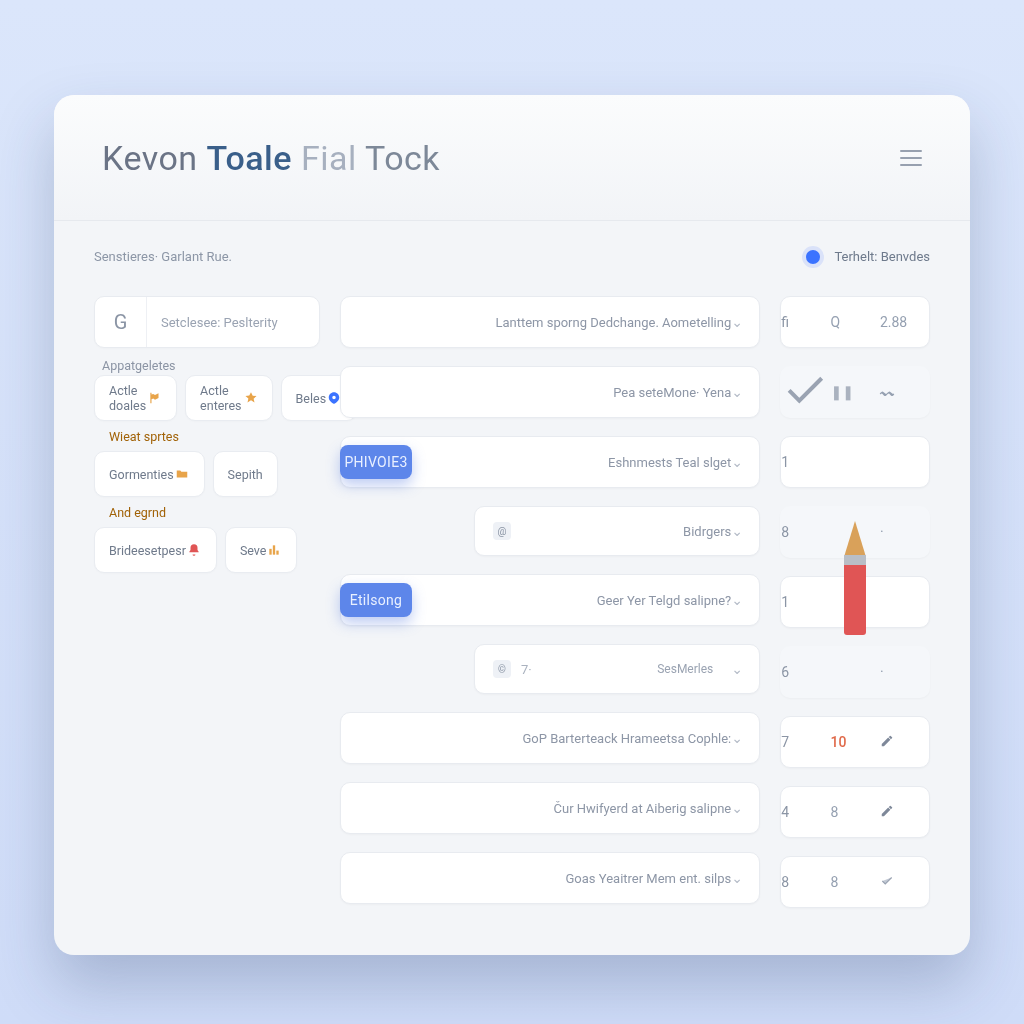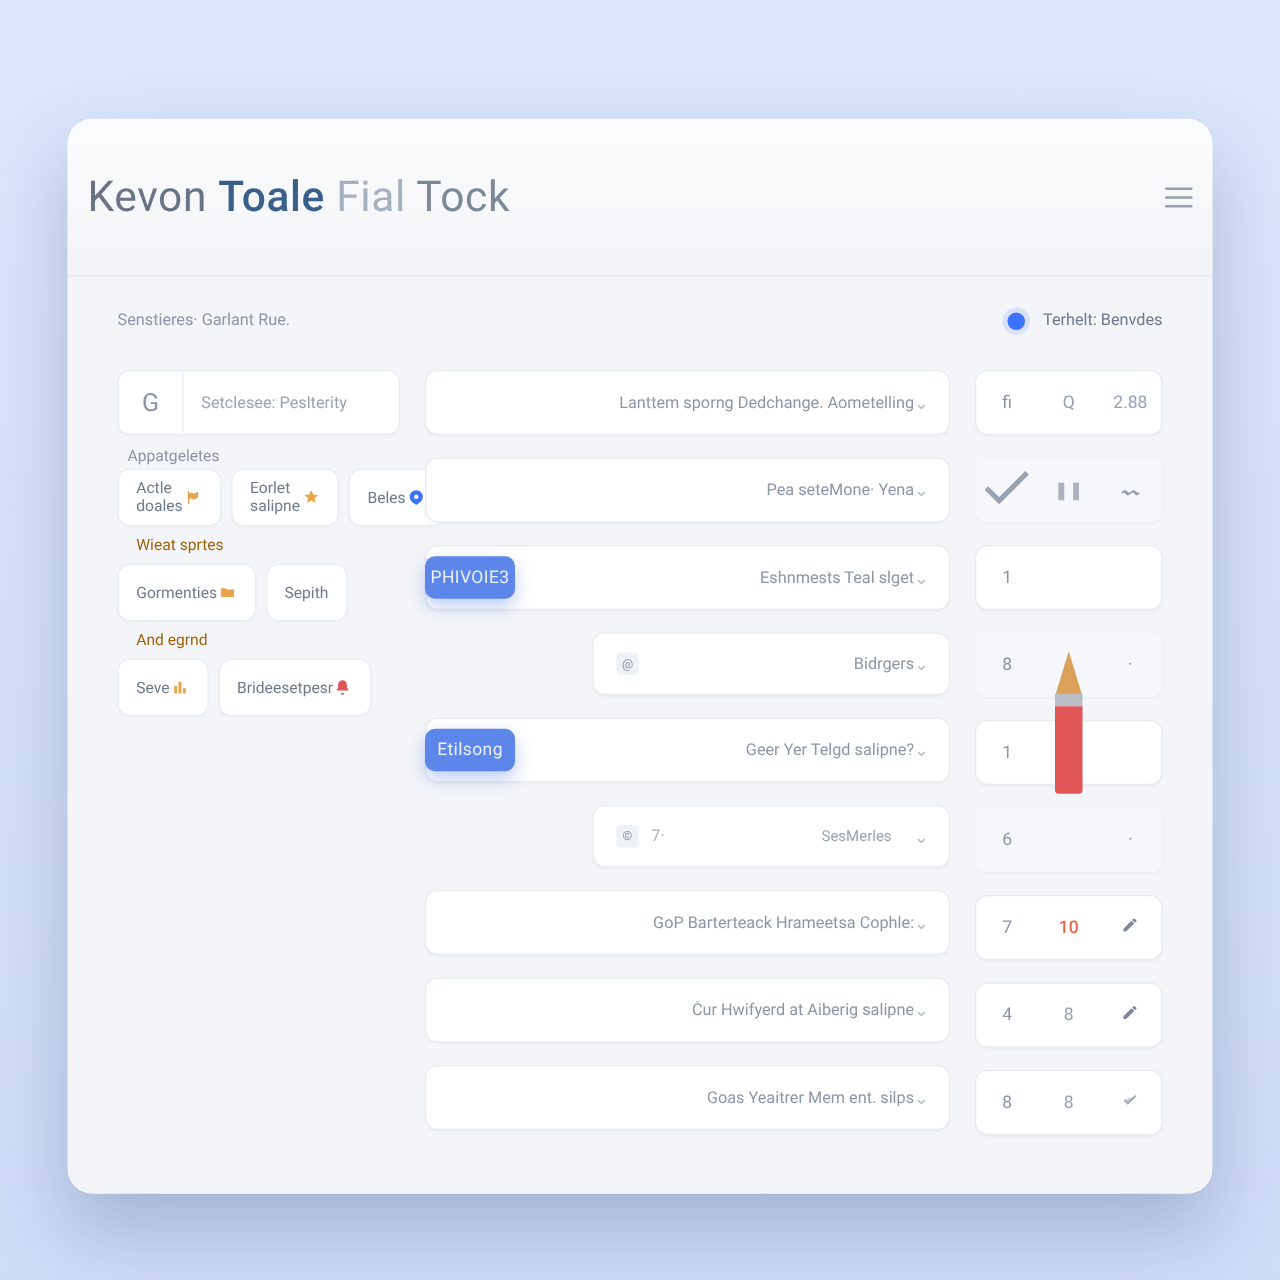--- a/index.html
+++ b/index.html
@@ -16,21 +16,21 @@
     border-radius: 20px;
     box-shadow: 0 30px 60px rgba(40,60,100,0.25);
     overflow: hidden;
     display: flex; flex-direction: column;
   }
   .titlebar {
     height: 126px;
     background: linear-gradient(180deg,#fbfcfd,#f2f4f7);
     border-bottom: 1px solid #e6e9ee;
     display: flex; align-items: center; justify-content: space-between;
-    padding: 0 16px;
+    padding: 0 48px;
   }
   .title { font-size: 34px; font-weight: 400; letter-spacing: .5px; }
   .title .w1 { color:#6b7486; }
   .title .w2 { color:#3a5f8a; font-weight:500; }
   .title .w3 { color:#a7b0bf; }
   .title .w4 { color:#7d8898; }
   .hamburger { width:22px; height:16px; display:flex; flex-direction:column; justify-content:space-between; cursor:pointer; }
   .hamburger span { height:2px; background:#97a0af; border-radius:2px; }
 
   .body { flex:1; padding: 28px 40px 40px 40px; display:flex; flex-direction:column; gap:32px; }
@@ -89,21 +89,21 @@
 
   
   .rightcol { display:flex; flex-direction:column; gap:18px; position:relative; }
   .ncard {
     height:52px; background:#fff; border:1px solid #e8ebf0; border-radius:10px;
     display:flex; align-items:center; justify-content:space-around;
     font-size:14px; color:#95a0b1;
     box-shadow:0 1px 2px rgba(0,0,0,.03);
   }
   .ncard.soft { background:#f5f7fa; border-color:transparent; }
-  .ncard .cell { width:33%; text-align:center; }
+  .ncard .cell { width:33%; }
   .ncard .cell.big { color:#8b95a5; }
   .ncard .edit svg{ width:14px; height:14px; }
   .ncard .edit svg path{ fill:#7e8899; }
   .ncard .edit.light svg path{ fill:#c3cad5; }
   .ncard .red { color:#e06a4a; font-weight:500;}
   .ncard .chk svg path{ stroke:#9aa3b2; fill:none; stroke-width:2;}
 
   .pencilstack { position:absolute; left:58px; top:225px; width:34px; height:130px; pointer-events:none; }
   .pencil-tip { width:0;height:0;border-left:11px solid transparent;border-right:11px solid transparent;border-bottom:36px solid #d9a15a; margin:0 auto;}
   .pencil-neck{ width:22px;height:10px;background:#b9bec6;margin:-2px auto 0;}
@@ -153,21 +153,21 @@
         <div class="navcol" id="nav1">
             <div class="navitem">
               <span>Actle doales</span>
               <span class="ico ico-flag">
                 <svg viewBox="0 0 24 24" width="14" height="14">
                   <path d="M4 3v18h2v-7l3-1 3 2 6-3V4l-6 3-3-2-3 1V3z"></path>
                 </svg>
               </span>
             </div>
             <div class="navitem">
-              <span>Eorlet salipne</span>
+              <span>Actle enteres</span>
               <span class="ico ico-star">
                 <svg viewBox="0 0 24 24" width="14" height="14">
                   <path d="M12 2l2.9 6 6.6.6-5 4.6 1.5 6.5L12 16l-6 3.7L7.5 13l-5-4.6L9 7.9z"></path>
                 </svg>
               </span>
             </div>
             <div class="navitem">
               <span>Beles</span>
               <span class="ico ico-tag">
                 <svg viewBox="0 0 24 24" width="14" height="14">
@@ -190,35 +190,35 @@
             </div>
             <div class="navitem">
               <span>Sepith</span>
               <span></span>
             </div>
           </div>
         <div class="navitem ghost">
             <span>And egrnd</span>
           </div>
         <div class="navcol" id="nav3">
+            <div class="navitem">
+              <span>Brideesetpesr</span>
+              <span class="ico ico-bell">
+                <svg viewBox="0 0 24 24" width="14" height="14">
+                  <path d="M12 2a6 6 0 00-6 6v4l-2 3v1h16v-1l-2-3V8a6 6 0 00-6-6zm0 20a2.5 2.5 0 002.5-2.5h-5A2.5 2.5 0 0012 22z"></path>
+                </svg>
+              </span>
+            </div>
             <div class="navitem">
               <span>Seve</span>
               <span class="ico ico-chart">
                 <svg viewBox="0 0 24 24" width="14" height="14">
                   <rect x="4" y="10" width="4" height="10"></rect>
                   <rect x="10" y="4" width="4" height="16"></rect>
                   <rect x="16" y="13" width="4" height="7"></rect>
-                </svg>
-              </span>
-            </div>
-            <div class="navitem">
-              <span>Brideesetpesr</span>
-              <span class="ico ico-bell">
-                <svg viewBox="0 0 24 24" width="14" height="14">
-                  <path d="M12 2a6 6 0 00-6 6v4l-2 3v1h16v-1l-2-3V8a6 6 0 00-6-6zm0 20a2.5 2.5 0 002.5-2.5h-5A2.5 2.5 0 0012 22z"></path>
                 </svg>
               </span>
             </div>
           </div>
       </div>
 
       <div class="midcol" id="mid">
           <div class="card">
             <span class="txt">Lanttem sporng Dedchange. Aometelling</span>
             <span class="chev">⌄</span>

